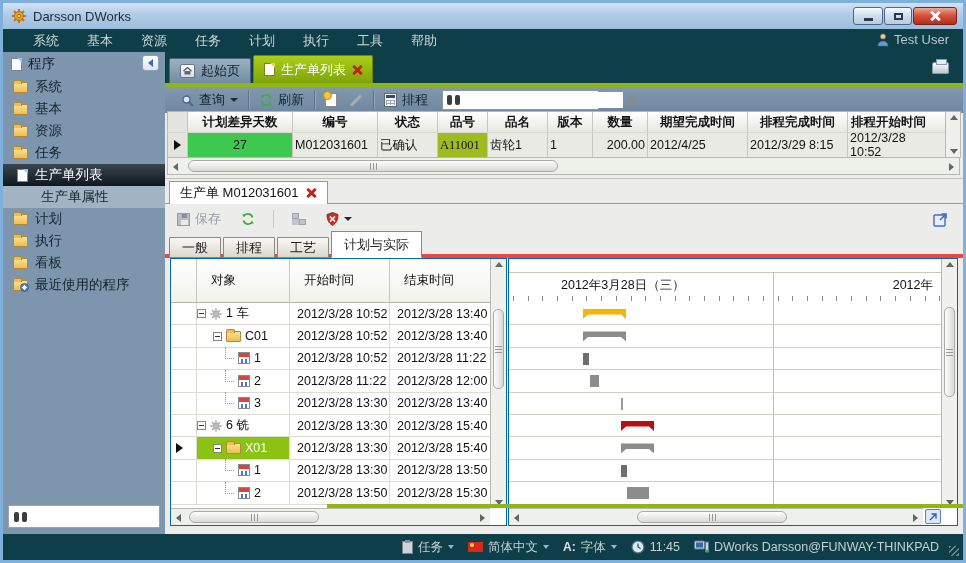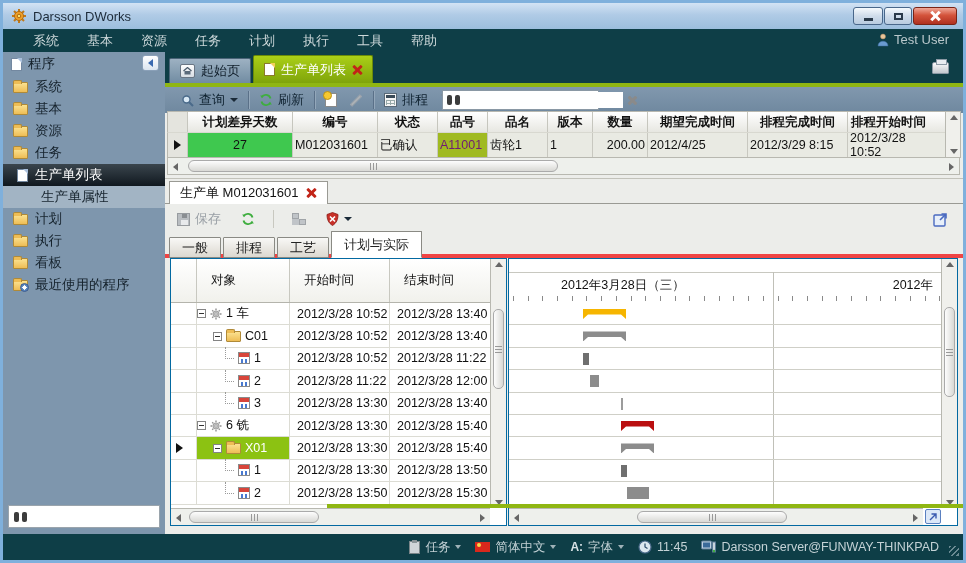--- a/index.html
+++ b/index.html
@@ -89,21 +89,21 @@
   .grid{position:absolute;left:2px;right:3px;top:59px;height:64px;font-size:12.5px;}
   .g-head,.g-row{display:flex;}
   .g-head{height:21px;background:linear-gradient(#fff,#e7e7e1);border:1px solid #b8b8b0;border-bottom:none;}
   .g-head .cell{border-right:1px solid #c6c6be;display:flex;align-items:center;justify-content:center;font-weight:bold;color:#111;}
   .g-row{height:26px;background:#e9eae3;border:1px solid #b8b8b0;border-top:1px solid #d8d8d0;}
   .g-row .cell{border-right:1px solid #c8c8c0;display:flex;align-items:center;padding:0 2px;color:#111;}
   .cell.gut{width:20px;justify-content:center;padding:0;background:#e4e4de;}
   .marker{width:0;height:0;border-top:5px solid transparent;border-bottom:5px solid transparent;border-left:7px solid #111;}
   .c0{width:105px}.c1{width:85px}.c2{width:60px}.c3{width:50px}.c4{width:60px}.c5{width:45px}.c6{width:55px}.c7{width:100px}.c8{width:100px}.c9{width:81px;border-right:none!important;}
   .cell.green{background:#3fc84f;justify-content:center;}
-  .cell.olive{background:#a0ba21;color:#701a75;}
+  .cell.olive{background:#a0ba21;color:#0f172a;font-family:Liberation Serif, serif;}
   .cell.num{justify-content:flex-end;}
   .g-vscroll{position:absolute;right:-1px;top:0;width:16px;height:47px;background:#f0f0ec;border:1px solid #b8b8b0;}
   .g-hscroll{margin-top:0;height:17px;background:#eef0ec;border:1px solid #b8b8b0;border-top:none;position:relative;}
   .hthumb{position:absolute;top:2px;height:12px;background:linear-gradient(#fdfdfd,#d9d9d5);border:1px solid #aaa;border-radius:6px;
     display:flex;align-items:center;justify-content:center;gap:2px;}
   .hthumb i{width:1px;height:7px;background:#999;}
   .arr{position:absolute;width:0;height:0;}
   .arr.l{left:5px;top:5px;border-top:4px solid transparent;border-bottom:4px solid transparent;border-right:5px solid #666;}
   .arr.r{right:5px;top:5px;border-top:4px solid transparent;border-bottom:4px solid transparent;border-left:5px solid #666;}
   .arr.u{left:4px;top:3px;border-left:4px solid transparent;border-right:4px solid transparent;border-bottom:5px solid #666;}
@@ -634,18 +634,18 @@
       </svg>
       <span>11:45</span>
     </div>
     <div class="sitem">
       <svg width="15" height="14" viewBox="0 0 15 14">
         <rect x="0.5" y="1" width="10" height="8" fill="#bcd0e0" stroke="#5a7a96" rx="1"></rect>
         <rect x="2" y="2.5" width="7" height="5" fill="#3a6a9a"></rect>
         <rect x="11.5" y="2" width="3" height="10" fill="#c8d4dc" stroke="#5a7a96"></rect>
         <circle cx="13" cy="11" r="1.2" fill="#3fae3f"></circle>
       </svg>
-      <span>Darsson Server@FUNWAY-THINKPAD</span>
+      <span>DWorks Darsson@FUNWAY-THINKPAD</span>
     </div>
     <span class="grip"></span>
   </div>
 
 </div>
 
 </body></html>

